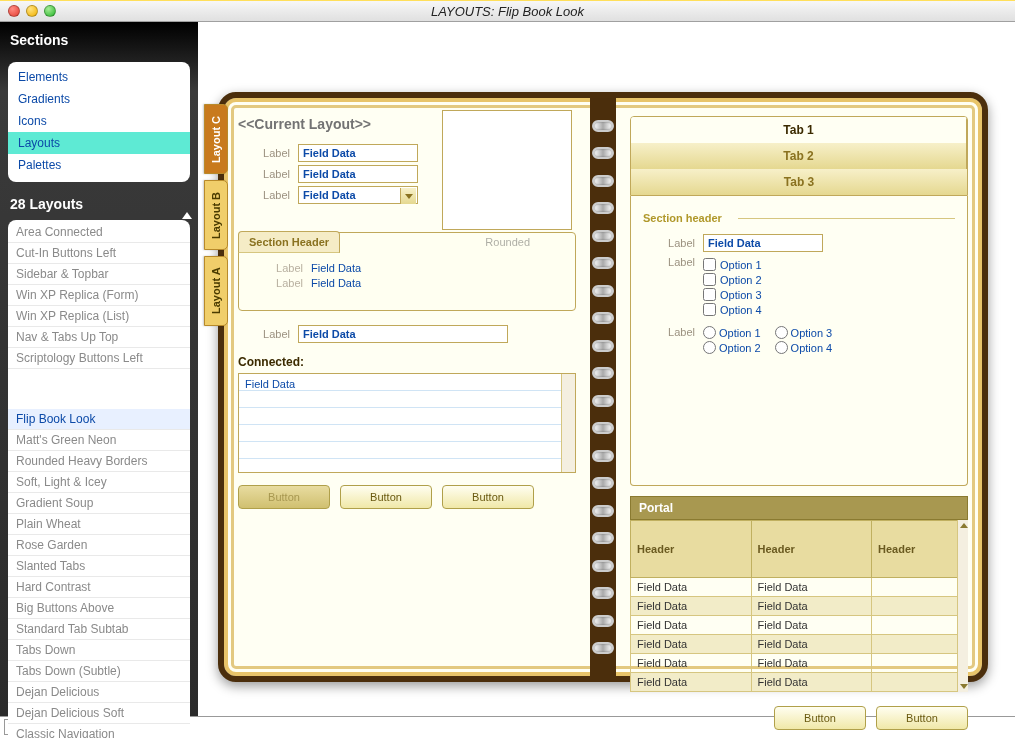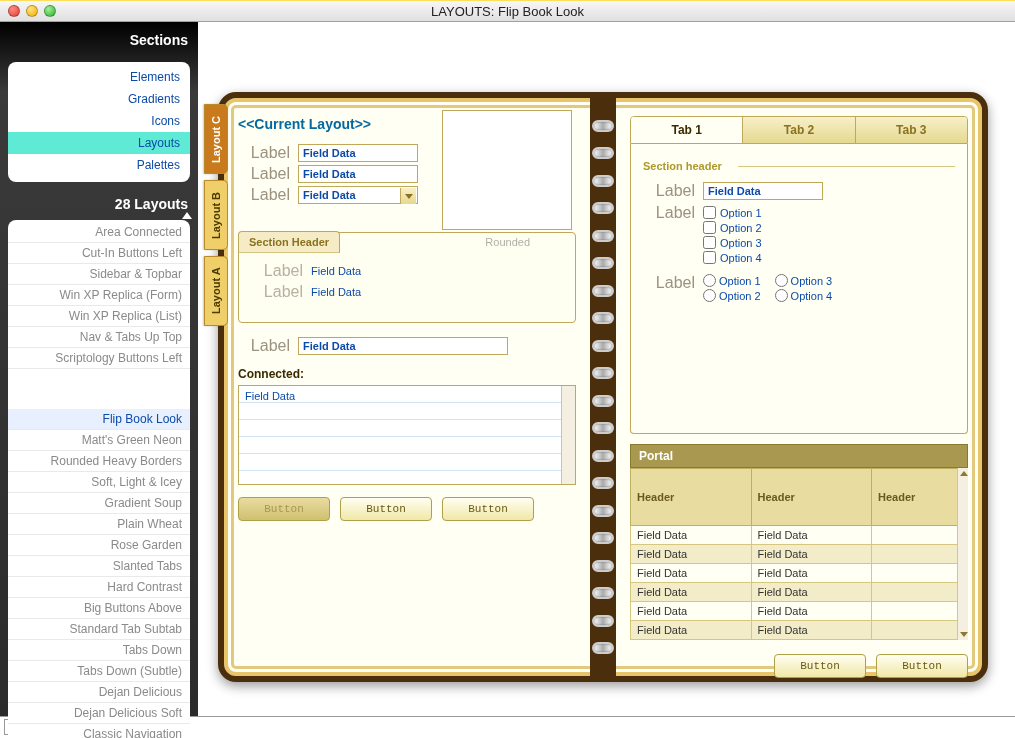--- a/index.html
+++ b/index.html
@@ -1,29 +1,29 @@
 <!DOCTYPE html>
 <html><head>
 <meta charset="utf-8">
 <style>
 * { box-sizing: border-box; margin: 0; padding: 0; }
 body { font-family: "Lucida Grande", Arial, sans-serif; font-size: 11px; background: #fff; width: 1015px; height: 738px; overflow: hidden; }
 
 
-.titlebar { height: 22px; background: linear-gradient(#f7f7f7,#e0e0e0); border-bottom: 1px solid #a0a0a0; display: flex; align-items: center; position: relative; border-top: 1px solid #ffdf5a;}
+.titlebar { height: 22px; background: linear-gradient(#f7f7f7,#e0e0e0); border-bottom: 1px solid #a0a0a0; display: flex; align-items: center; position: relative; border-top: 1px solid #ffdf5a; font-style: italic;}
 .traffic { display: flex; gap: 6px; margin-left: 8px; }
 .tl { width: 12px; height: 12px; border-radius: 50%; border: 1px solid rgba(0,0,0,.25); }
 .tl.red { background: radial-gradient(circle at 35% 30%, #ff8b82, #e33e32); }
 .tl.yel { background: radial-gradient(circle at 35% 30%, #ffe27d, #f0b000); }
 .tl.grn { background: radial-gradient(circle at 35% 30%, #a5ec96, #27b52a); }
 .titlebar .title { position: absolute; left: 0; right: 0; text-align: center; font-size: 13px; color: #222; }
 
 
 .app { display: flex; height: 694px; }
-.sidebar { width: 198px; background: linear-gradient(#000,#3a3a3a 10%,#2b2b2b); position: relative; text-align: right; }
+.sidebar { width: 198px; background: linear-gradient(#000,#3a3a3a 10%,#2b2b2b); position: relative; }
 .side-head { color: #fff; font-weight: bold; font-size: 14px; padding: 10px 10px 8px; }
 .side-panel { background: #fff; border-radius: 8px; margin: 6px 8px 8px; padding: 4px 0 6px; }
 .side-link { color: #0c4aa8; font-size: 12px; padding: 4px 10px; display: block; }
 .side-link.sel { background: #5eead4; }
 .side-sub { color: #fff; font-weight: bold; font-size: 14px; padding: 6px 10px 6px; }
 .layout-list { background: #fff; border-radius: 8px; margin: 2px 8px; padding: 2px 0; position: relative; }
 .layout-list .li { color: #8a8a8a; font-size: 12px; padding: 3px 8px; border-bottom: 1px solid #e9e9e9; }
 .layout-list .li.sel { color: #0c4aa8; background: #e8f0ff; margin-top: 40px; }
 .arrow-top { position:absolute; right:-2px; top:-8px; width:0;height:0;border-left:5px solid transparent;border-right:5px solid transparent;border-bottom:7px solid #fff; }
 
@@ -43,49 +43,49 @@
 .book-wrap{ position:absolute; left:20px; top:70px; width:770px; height:590px; }
 .side-tabs{ position:absolute; left:-14px; top:12px; }
 .stab{ writing-mode:vertical-rl; transform:rotate(180deg); background:#f0ce6a; color:#4a3b00; font-weight:bold; font-size:11px; width:24px; height:70px; display:flex;align-items:center;justify-content:center; border-radius:5px 0 0 5px; border:1px solid #b88a2a; margin-bottom:6px; box-shadow:1px 0 2px rgba(0,0,0,.2);} 
 .stab.active{ background:#c87a1d; color:#fff;}
 
 .book{ width:770px; height:590px; background:#fffff3; border:6px solid #4b2e0c; border-radius:18px; box-shadow:0 4px 12px rgba(0,0,0,.4), inset 0 0 0 4px #e8c46a, inset 0 0 0 7px #fffff3, inset 0 0 0 10px #e3c980; display:flex; }
 .page{ flex:1; padding:18px 14px 12px; position:relative; }
 .spine{ width:26px; background:#4b2e0c; margin:-6px 0; position:relative; display:flex; flex-direction:column; justify-content:space-around; padding:20px 0;}
 .ring{ width:22px; height:12px; border:2px solid #ccc; border-radius:10px; margin:0 auto; background:linear-gradient(90deg,#fff,#aaa,#fff); box-shadow:inset 0 0 2px #666; }
 
-.layout-title{ font-weight:bold; font-size:14px; color:#0369a1; margin:0 0 12px 0;}
+.layout-title{ font-weight:bold; font-size:14px; color:#737373; margin:0 0 12px 0;}
 .row{ display:flex; align-items:center; margin:3px 0; }
-.lbl{ color:#9c9280; width:52px; text-align:right; margin-right:8px; font-size:16px;}
+.lbl{ color:#9c9280; width:52px; text-align:right; margin-right:8px; font-size:11px;}
 .fld{ border:1px solid #c0a85a; background:#fff; color:#0c4aa8; font-weight:bold; padding:2px 4px; font-size:11px; height:18px; width:120px;}
 .fld.long{ width:210px;}
 .dd{ position:relative;}
 .dd .arr{ position:absolute; right:1px; top:1px; width:16px; height:16px; background:linear-gradient(#f7f0c9,#e5d890); border-left:1px solid #c0a85a; }
 .dd .arr::after{content:"";position:absolute;left:4px;top:6px;border-left:4px solid transparent;border-right:4px solid transparent;border-top:5px solid #8a7220;}
 
 .pic{ position:absolute; right:18px; top:12px; width:130px; height:120px; border:1px solid #c0a85a; background:#fff;}
 .pic-lbl{ position:absolute; right:60px; top:138px; color:#333; font-size:11px;}
 
 .sect-box{ border:1px solid #c0a85a; border-radius:4px; margin-top:28px; padding:26px 12px 18px; position:relative; background:rgba(255,255,240,.6);}
 .sect-hdr{ position:absolute; top:-2px; left:-1px; background:#f5ecc6; border:1px solid #c0a85a; border-bottom:1px solid #d6c680; padding:4px 10px; font-weight:bold; color:#8a7220; border-radius:4px 4px 0 0;}
 .sect-box .lbl{ color:#b8b0a0;}
 .sect-box .fd{ color:#0c4aa8; font-size:11px;}
 
 .single-row{ margin-top:14px;}
 
 .comments-lbl{ font-weight:bold; color:#3b2a00; margin-top:12px; font-size:12px;}
 .comments{ border:1px solid #c0a85a; background:#fff; height:100px; margin-top:4px; padding:4px 6px; color:#0c4aa8; font-size:11px; background-image:repeating-linear-gradient(#fff,#fff 16px,#d0e4f5 16px,#d0e4f5 17px); position:relative;}
 .comments .sb{position:absolute;right:0;top:0;width:14px;bottom:0;background:#f4efe0;border-left:1px solid #d6c680;}
 
-.btnrow{ display:flex; gap:10px; margin-top:12px;font-family:Liberation Mono, monospace;}
+.btnrow{ display:flex; gap:10px; margin-top:12px;}
 .btn{ flex:0 0 92px; height:24px; border:1px solid #b0a04a; border-radius:4px; background:linear-gradient(#fffef0,#f0e8a8); color:#6a5a10; font-size:11px; display:flex;align-items:center;justify-content:center;}
 .btn.sel{ background:linear-gradient(#e8dca0,#d0c070); color:#a89850;}
 
 
-.tabs{ display:flex; border:1px solid #c0a85a; border-radius:4px 4px 0 0; overflow:hidden; margin-bottom:0;}
+.tabs{ display:flex; border:1px solid #c0a85a; border-radius:4px 4px 0 0; overflow:hidden; margin-bottom:0;flex-direction:column;}
 .tab{ flex:1; text-align:center; padding:6px 0; font-weight:bold; font-size:12px; color:#8a7220; background:linear-gradient(#f7f0c9,#e5d890); border-right:1px solid #c0a85a;}
 .tab:last-child{border-right:none;}
 .tab.active{ background:#fffff3; color:#3b2a00;}
 .tabbody{ border:1px solid #c0a85a; border-top:none; padding:16px 12px 12px; height:290px; border-radius:0 0 4px 4px;}
 .fieldset-hdr{ color:#b0982a; font-weight:bold; font-size:11px; position:relative; margin-bottom:10px;}
 .fieldset-hdr::after{content:"";position:absolute;left:95px;right:0;top:50%;height:1px;background:#d6c680;}
 .check{ display:flex; align-items:center; margin:2px 0 2px 52px; color:#0c4aa8; font-size:11px;}
 .check input{margin-right:4px;}
 .radios{ display:grid; grid-template-columns:auto auto; gap:2px 14px; margin-left:52px;}
 .radios label{ color:#0c4aa8; font-size:11px; display:flex; align-items:center;}

